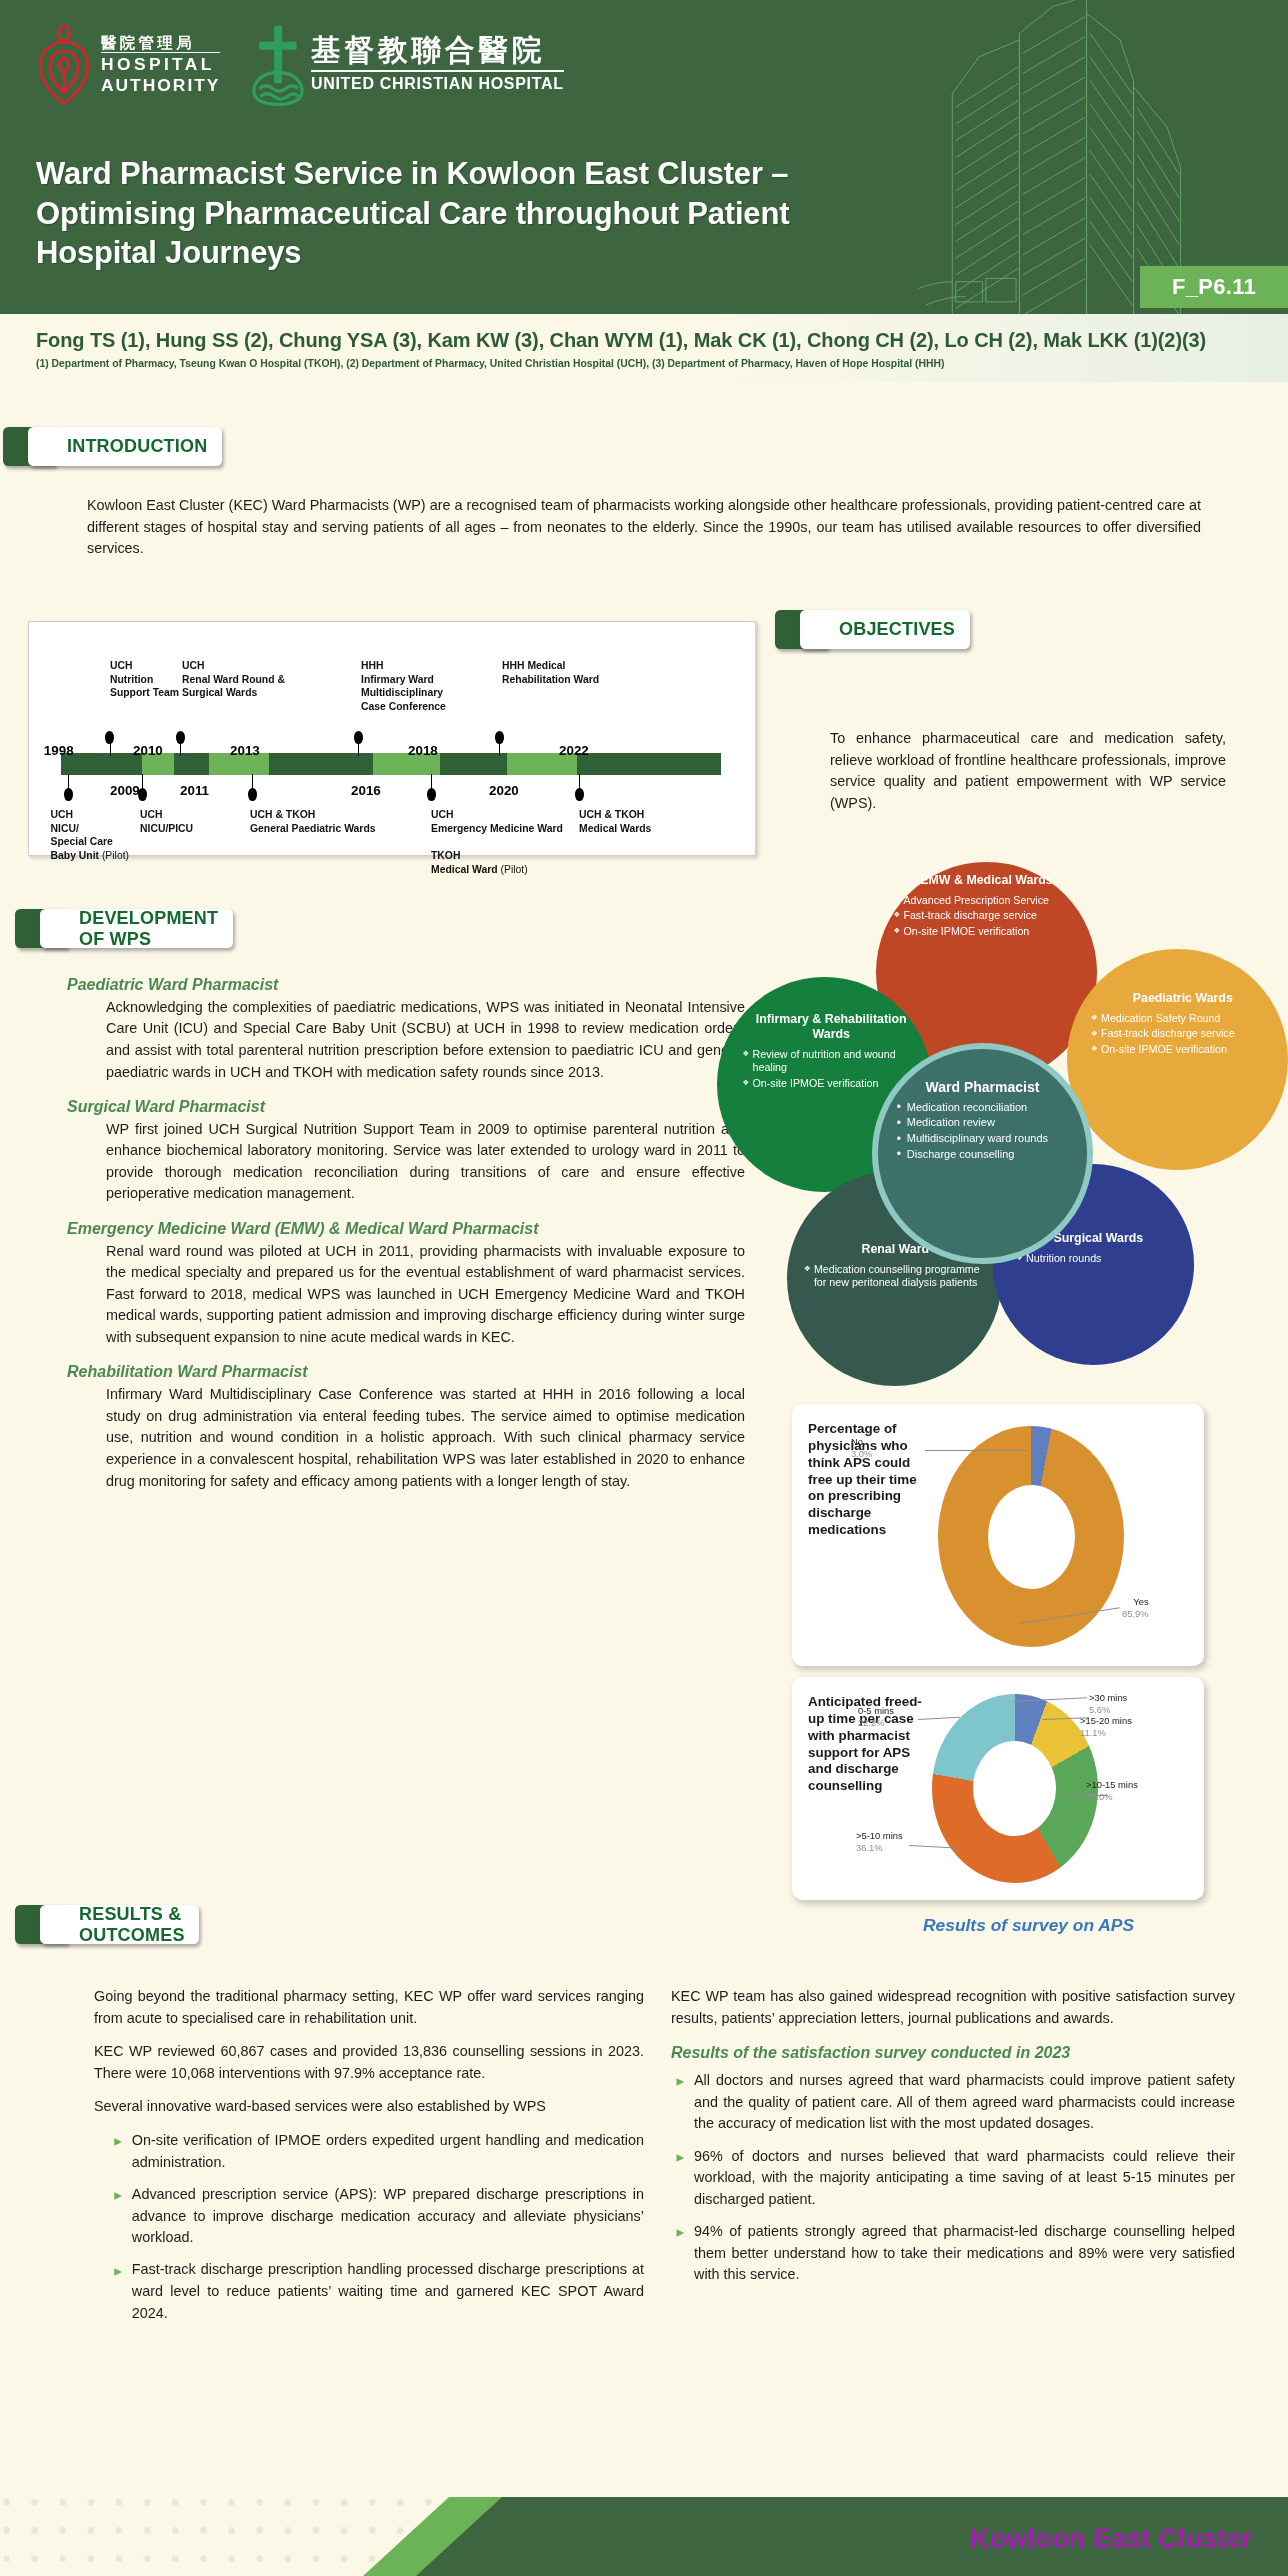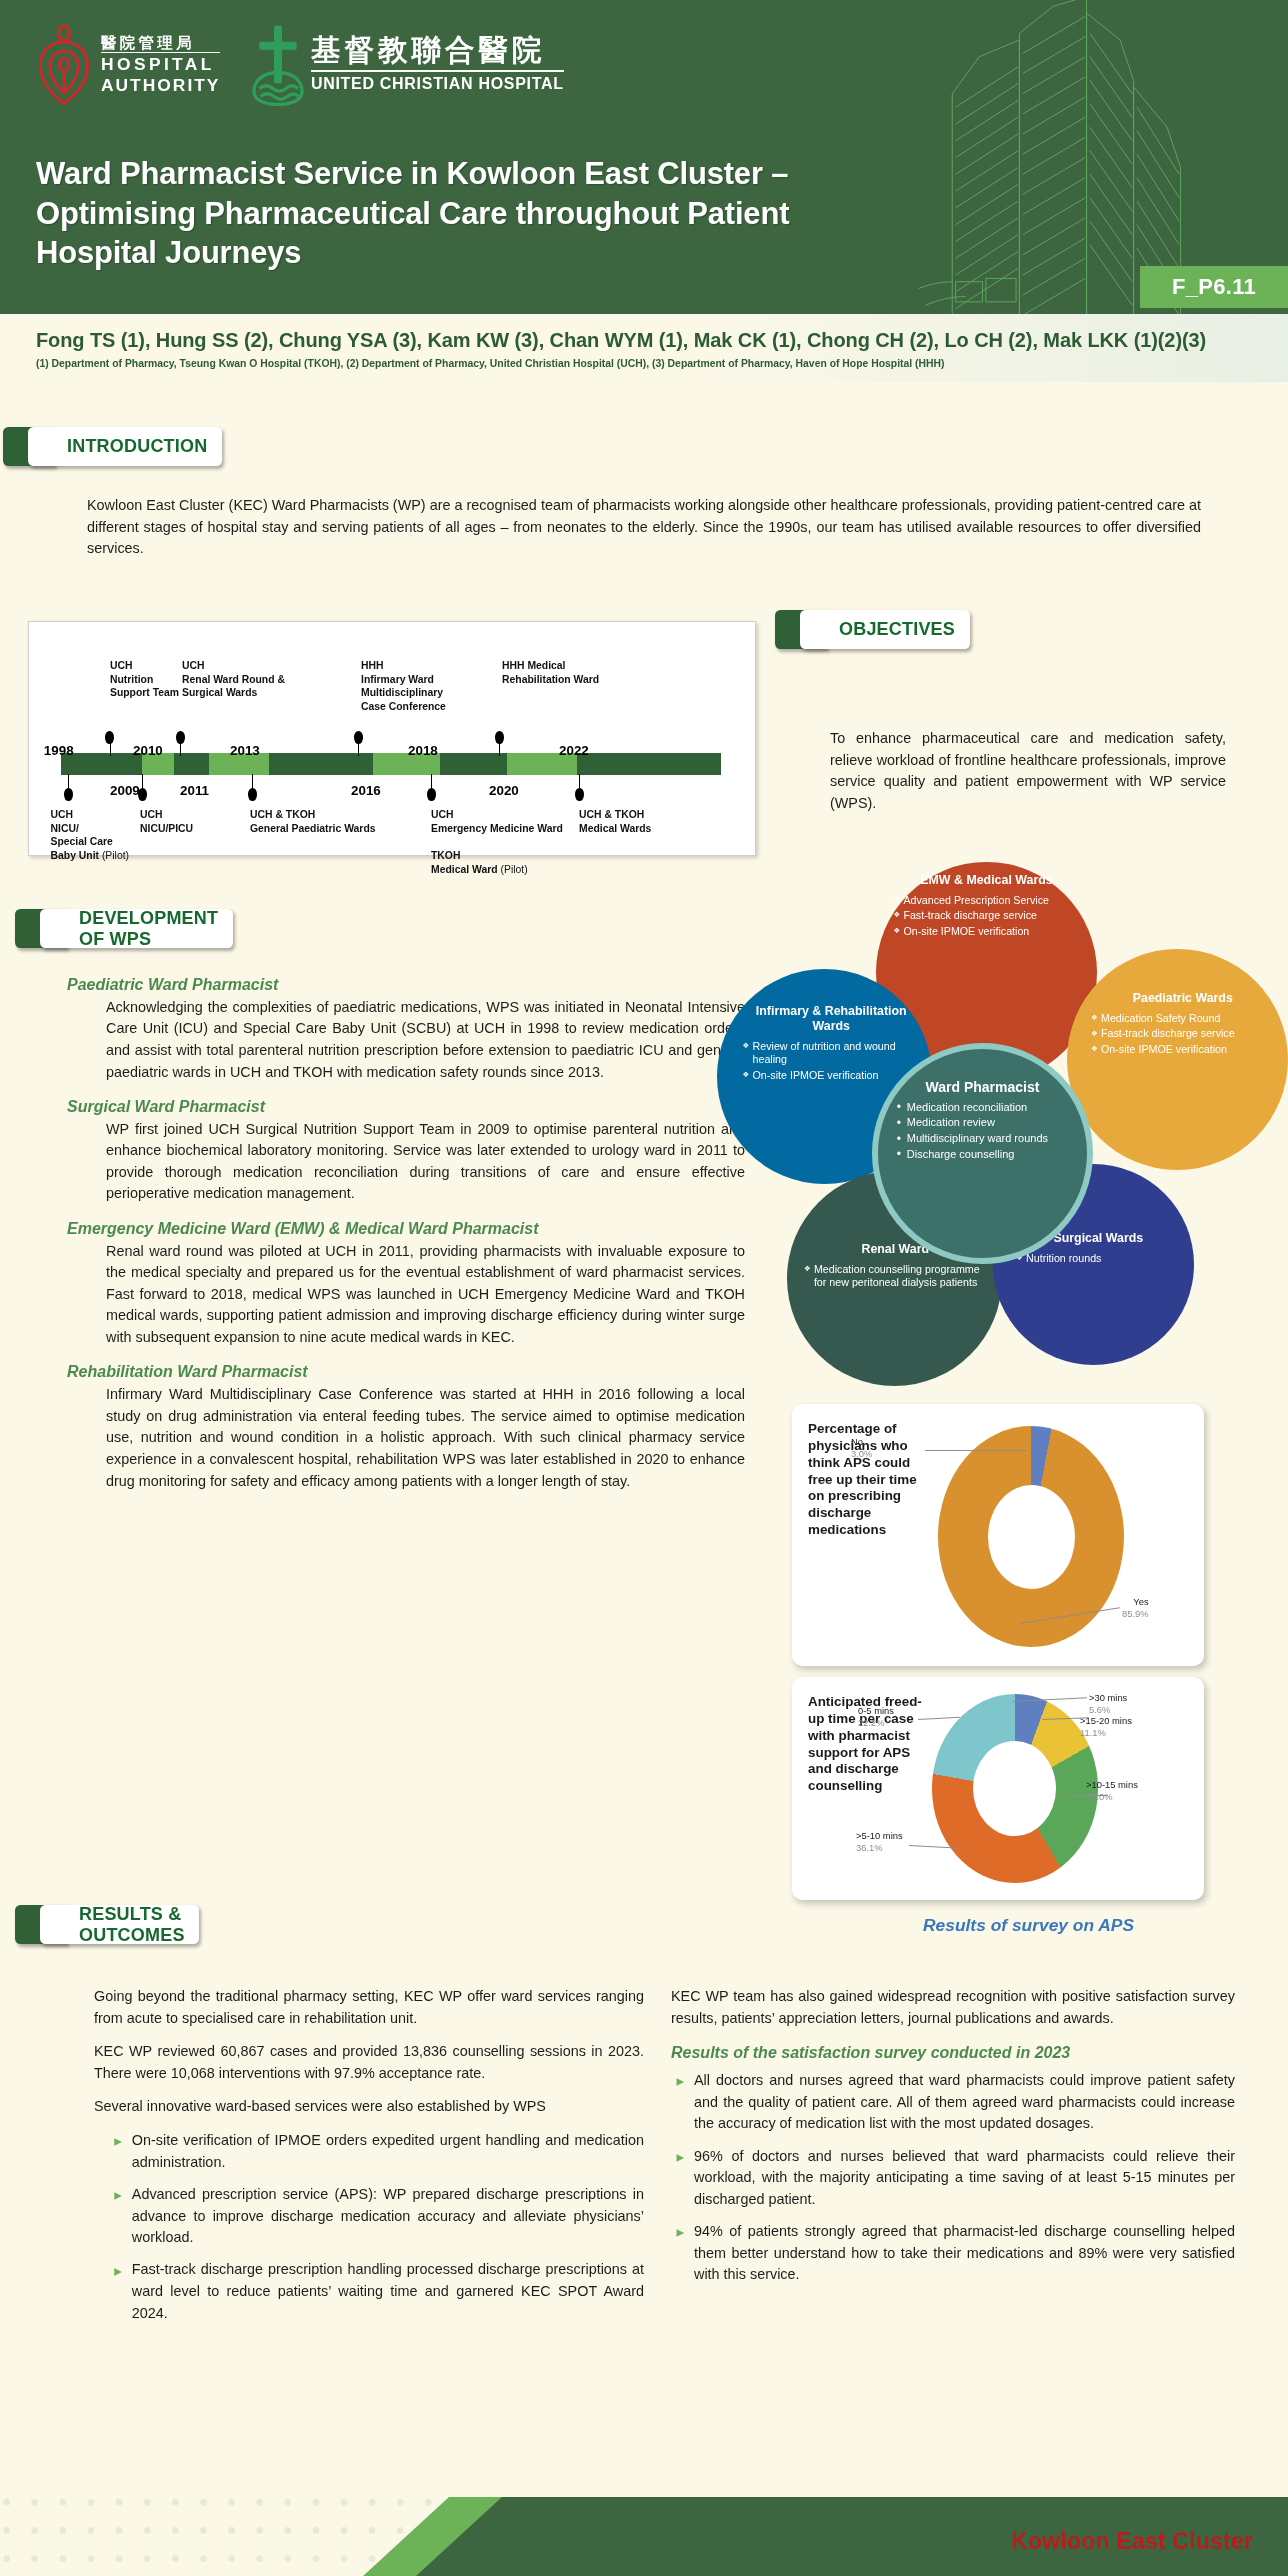--- a/index.html
+++ b/index.html
@@ -116,22 +116,22 @@
   .bl { position: relative; padding-left: 23px; margin-bottom: 10.7px; }
   .bl::before { content: "\25B8"; position: absolute; left: 5.4px; top: -0.7px;
      color: #6cb257; font-size: 15.4px; }
 
   
   .footer { position: absolute; left: 0; bottom: 0; width: 1288px; height: 79px; overflow: hidden; }
   .footer-dark { position: absolute; right:0; bottom: 0; width: 872px; height: 79px;
      background: #3d6640; clip-path: polygon(86px 0, 872px 0, 872px 79px, 0 79px); }
   .footer-lite { position: absolute; right: 751px; bottom: 0; width: 174px; height: 79px;
      background: #6cb257; clip-path: polygon(86px 0, 174px 0, 89px 79px, 0 79px); }
-  .footer-txt { position: absolute; right: 35px; bottom: 21.5px; color: #b91c1c;
-     font-weight: bold; font-size: 23px; letter-spacing: 0.2px; }
+  .footer-txt { position: absolute; right: 35px; bottom: 21.5px; color: #a21caf;
+     font-weight: bold; font-size: 27px; letter-spacing: 0.2px; }
 
   .dots-bg { position: absolute; left:0; bottom:0; width: 1288px; height: 79px; opacity:.35; }
 </style>
 </head>
 <body>
 
 <div class="header">
   <svg class="hdr-bldg" viewBox="0 0 560 490">
     <g stroke="#6cc06e" stroke-width="1.4" fill="none" opacity=".85">
       <path d="M200 490 L200 150 L240 95 L300 70 L300 490Z"></path>
@@ -305,21 +305,21 @@
 
   <div class="petal" style="left:310px; top:87px; width:221px; height:221px; background:#e8a93c; padding:42px 13.4px 0 24px;">
     <h4>Paediatric Wards</h4>
     <ul>
       <li>Medication Safety Round</li>
       <li>Fast-track discharge service</li>
       <li>On-site IPMOE verification</li>
     </ul>
   </div>
 
-  <div class="petal" style="left:-40px; top:107px; width:215px; height:215px; background:#0369a1; padding:35px 12px 0 25.5px;">
+  <div class="petal" style="left:-40px; top:115px; width:215px; height:215px; background:#15803d; padding:35px 12px 0 25.5px;">
     <h4>Infirmary &amp; Rehabilitation Wards</h4>
     <ul>
       <li>Review of nutrition and wound healing</li>
       <li>On-site IPMOE verification</li>
     </ul>
   </div>
 
   <div class="petal" style="left:29.5px; top:309px; width:215px; height:215px; background:#35594f; padding:71px 14.8px 0 17.4px;">
     <h4>Renal Ward</h4>
     <ul>

